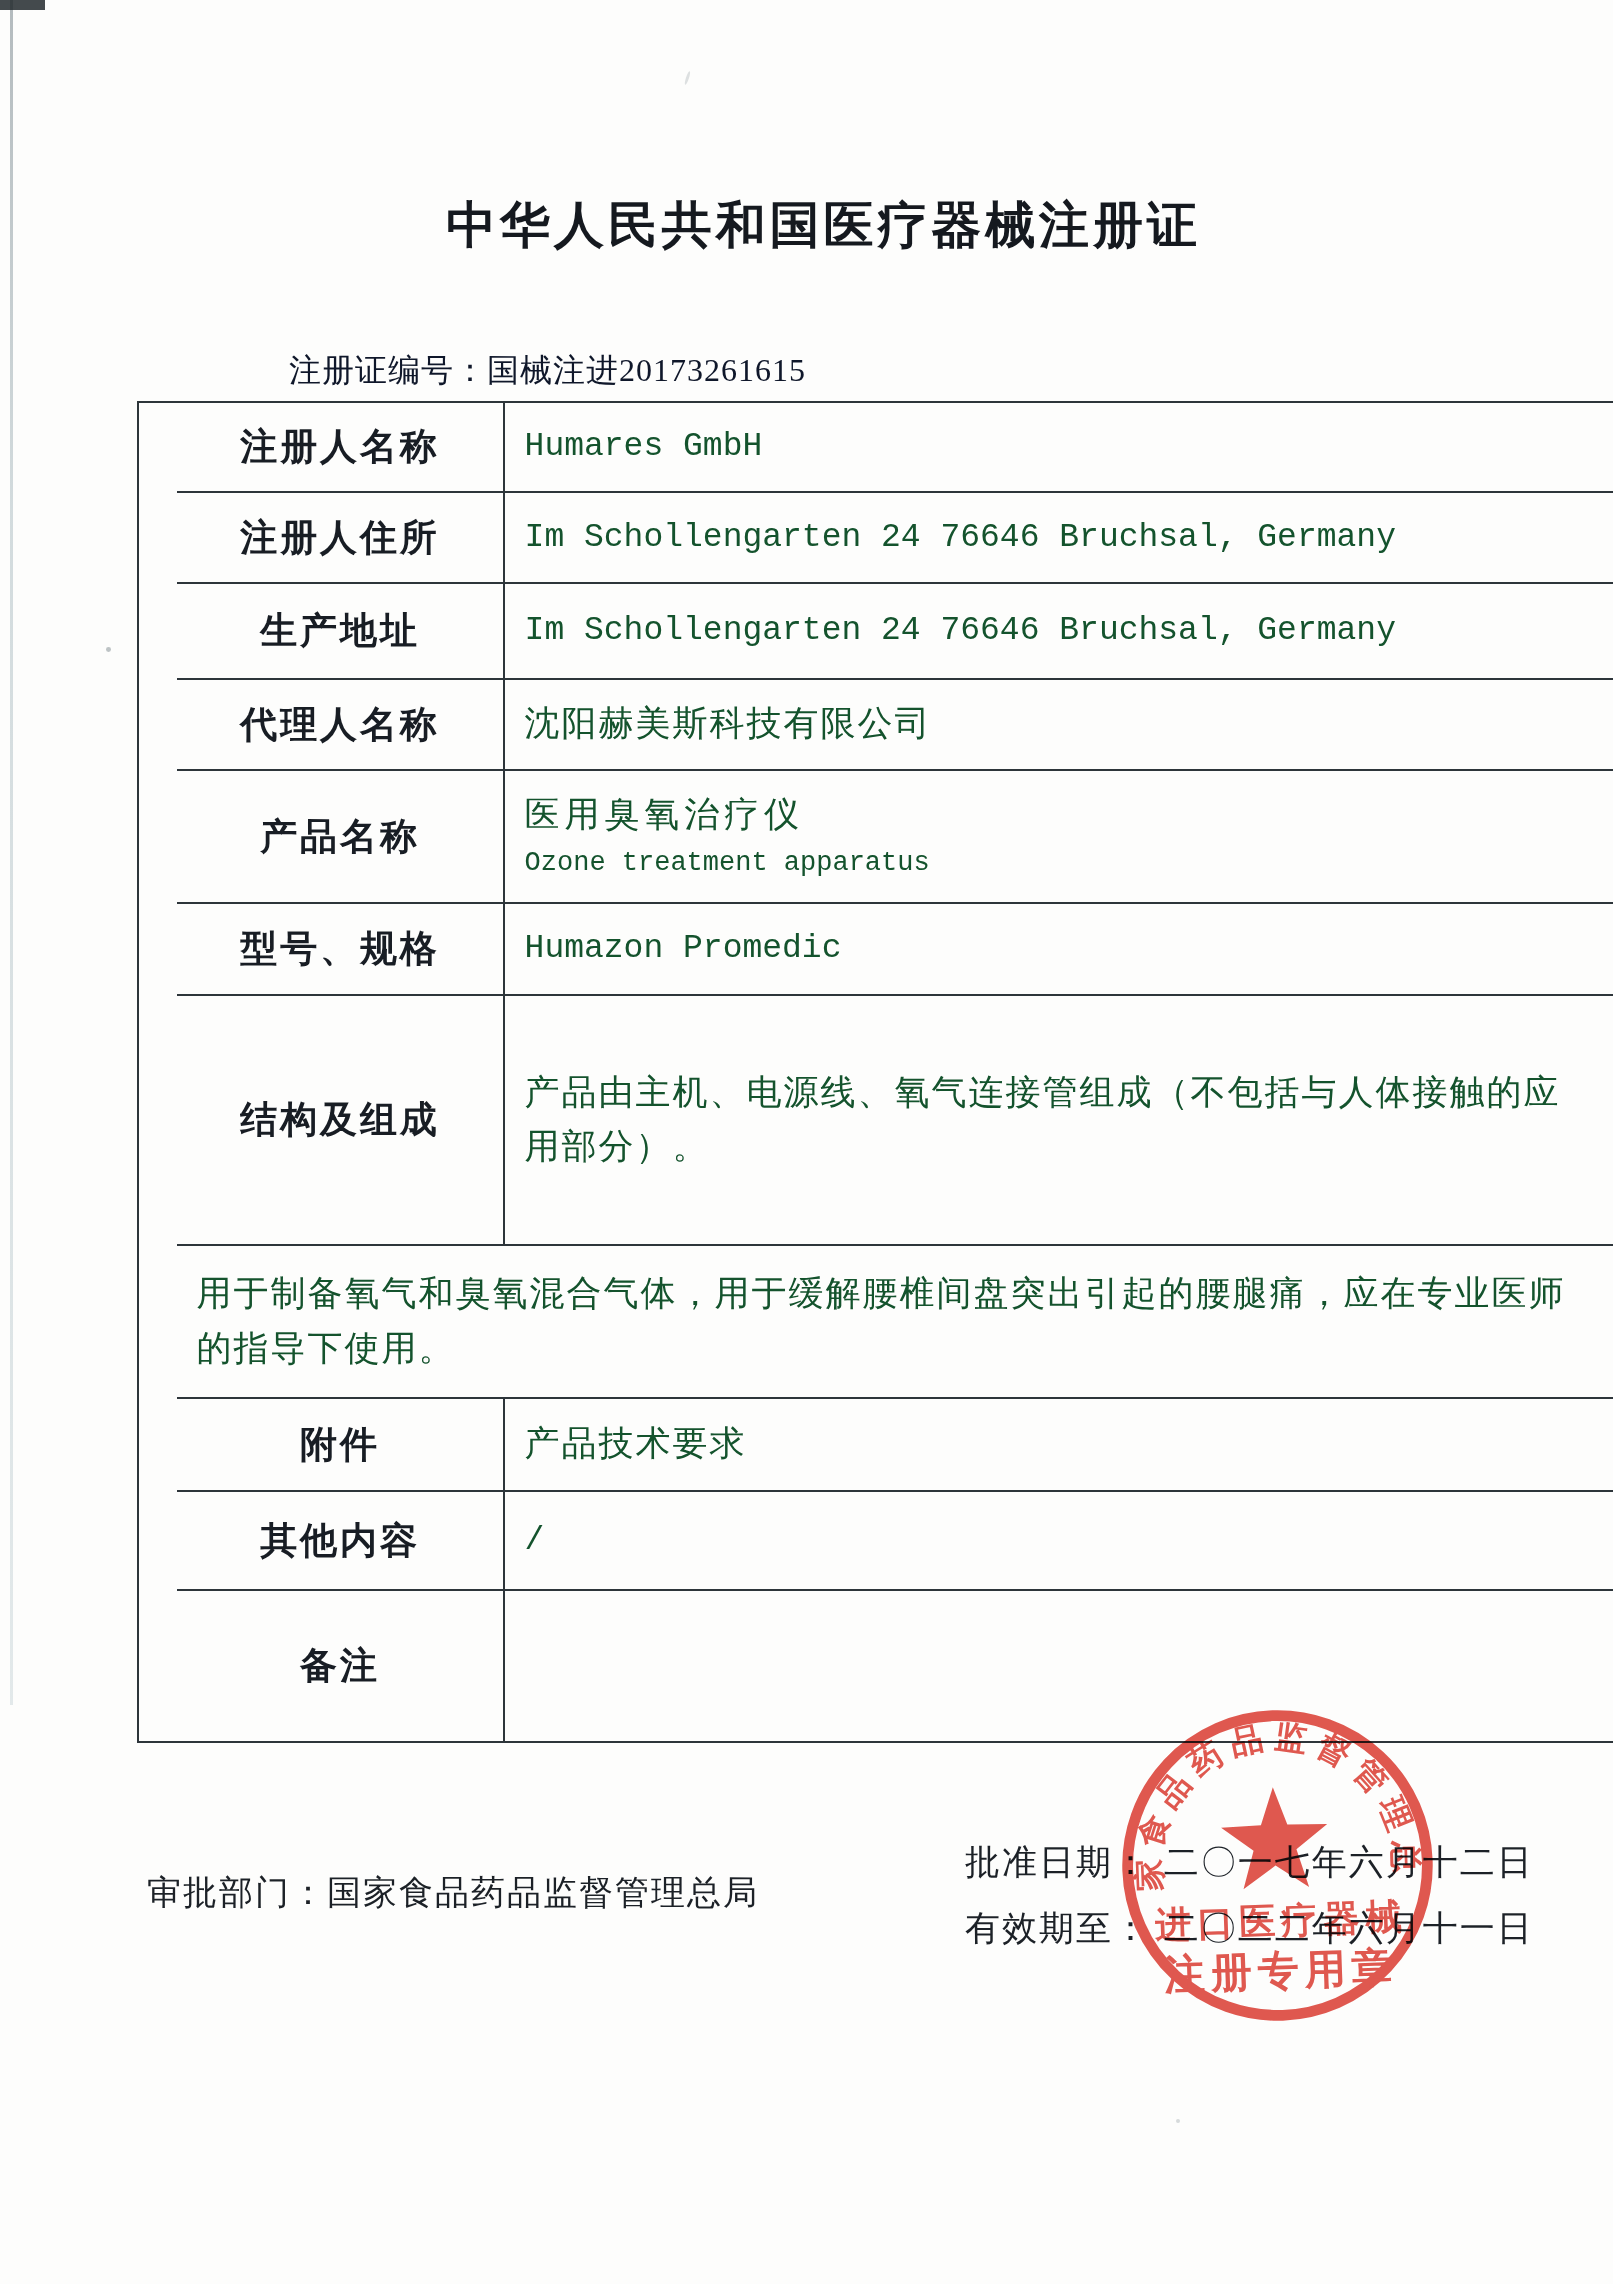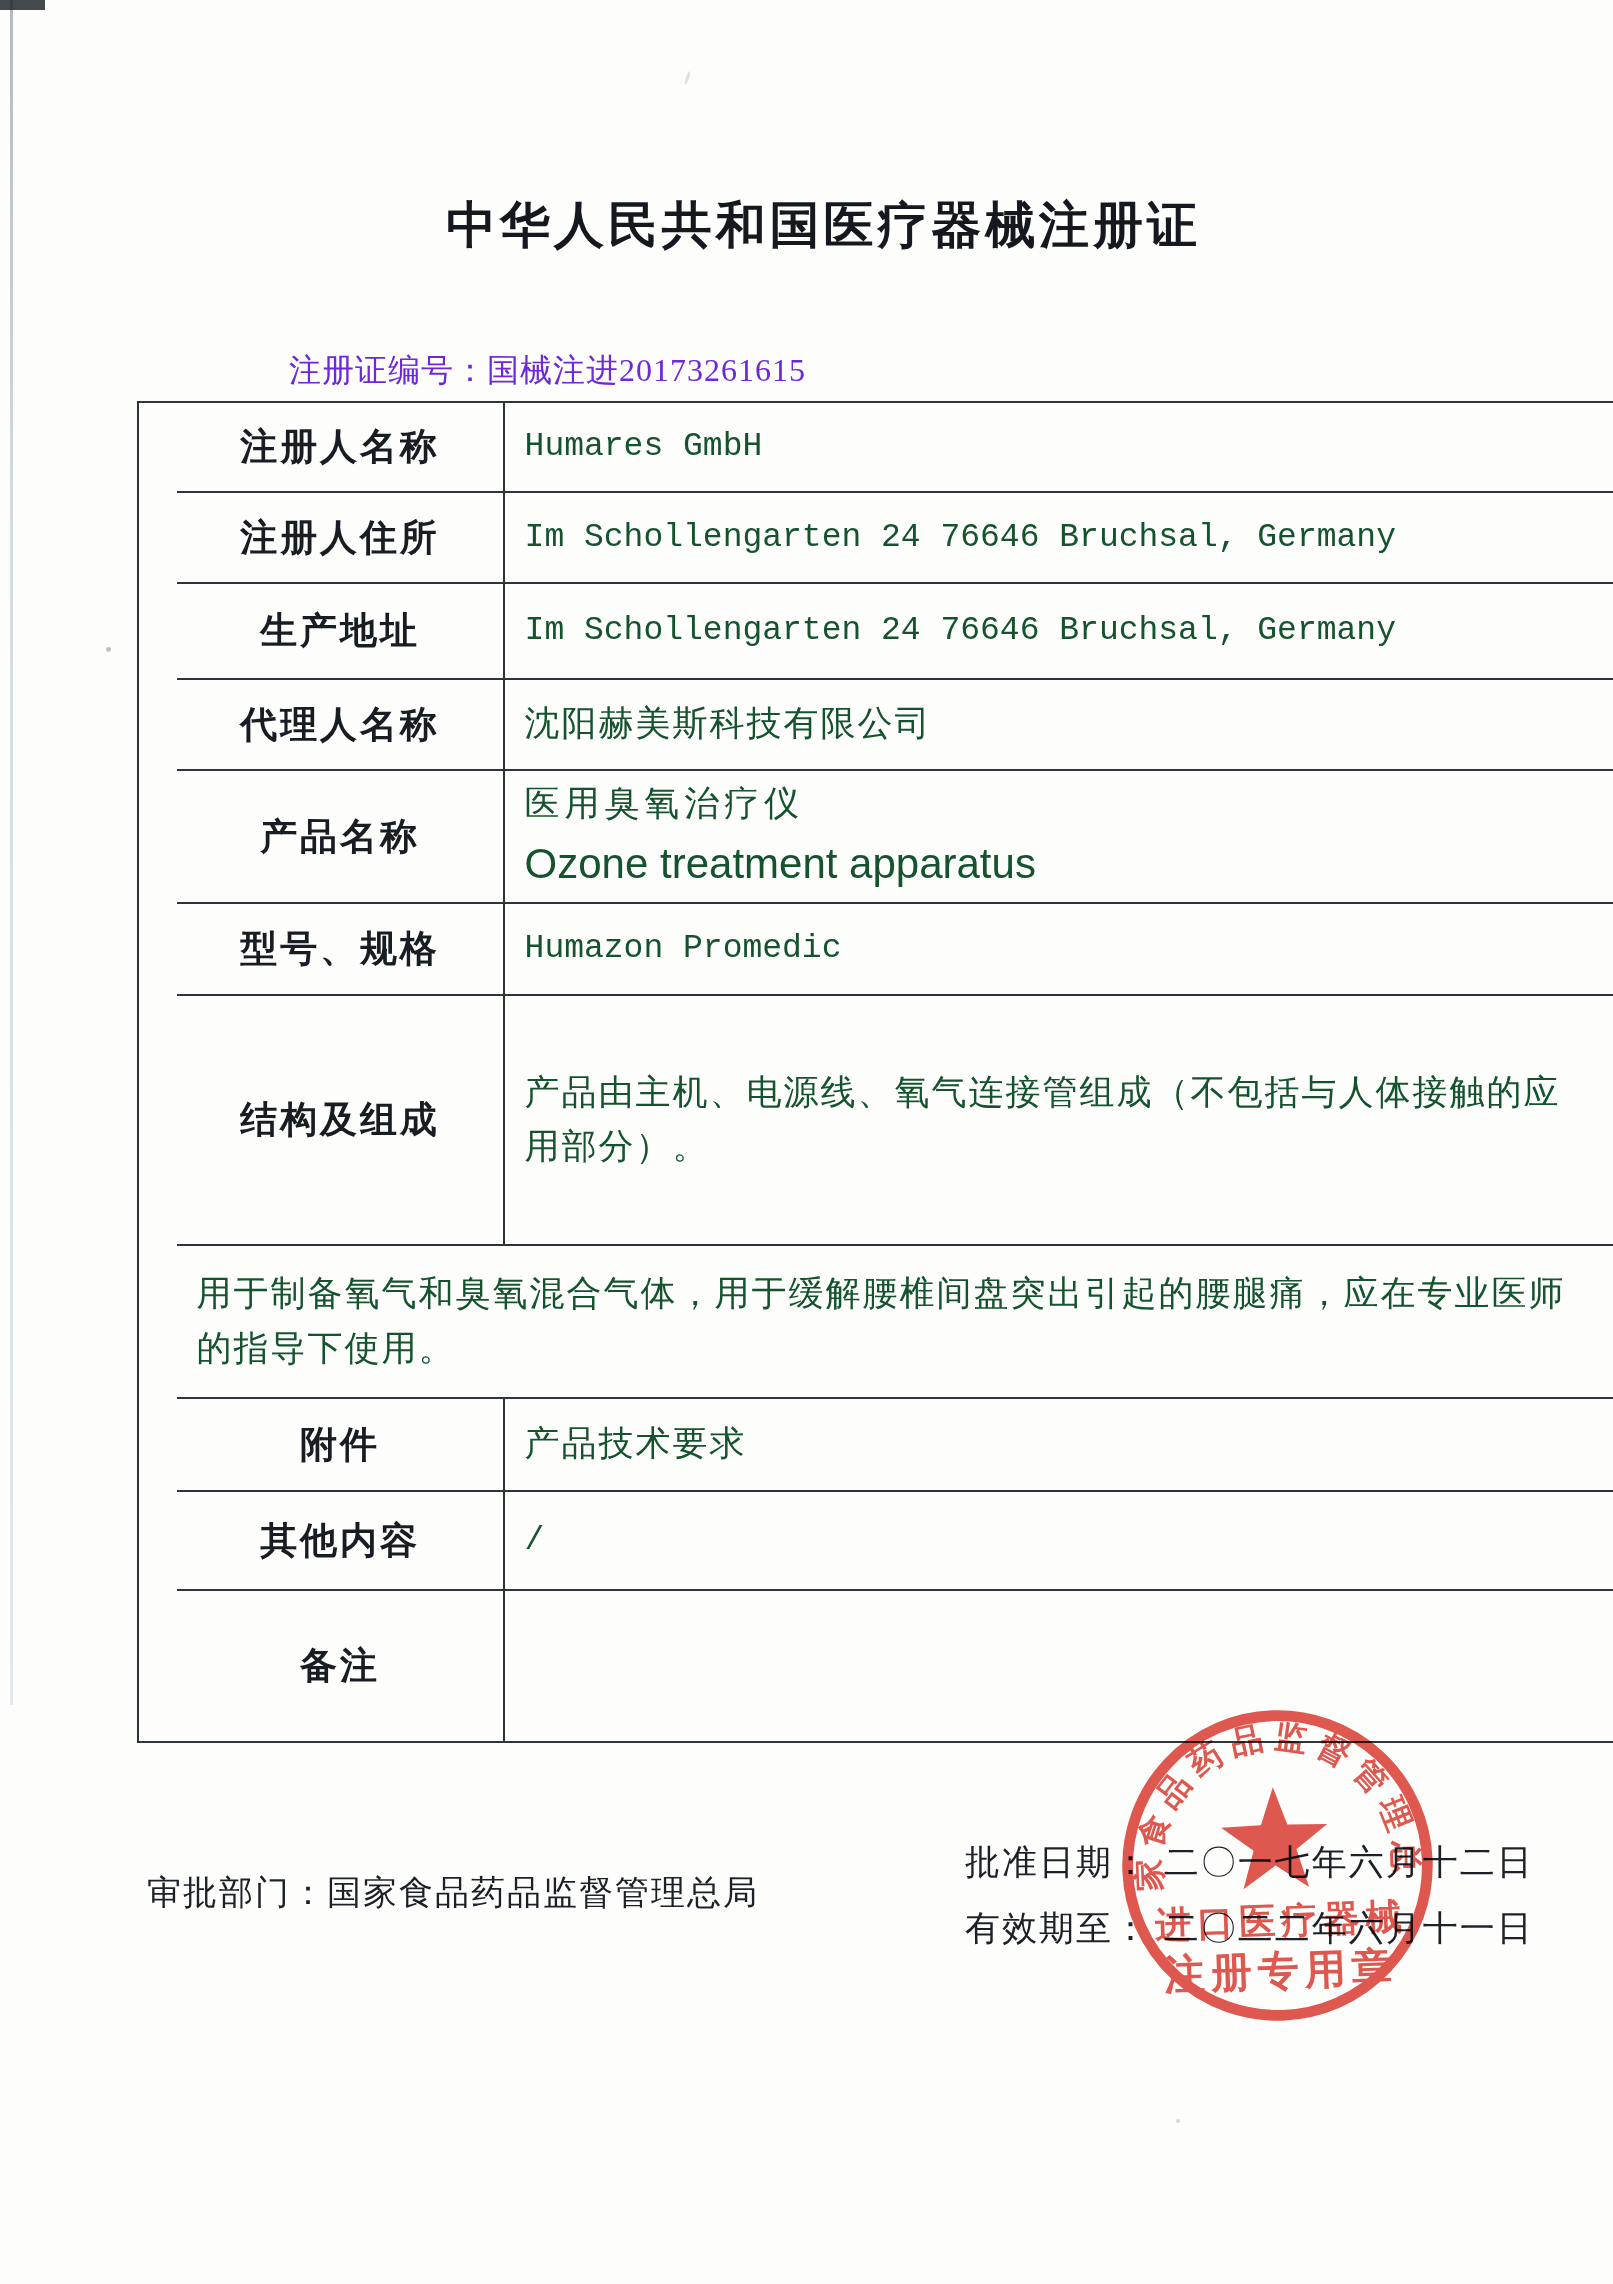--- a/index.html
+++ b/index.html
@@ -23,21 +23,21 @@
   .speck.s3{left:1176px;top:2119px;width:3.9px;height:3.9px;opacity:.3;}
 
   .title{
     position:absolute;left:0;top:192px;width:1647px;
     text-align:center;
     font-family:"Liberation Sans","DejaVu Sans",sans-serif;
     font-weight:700;font-size:50px;letter-spacing:3.9px;color:#15191f;
   }
   .regno{
     position:absolute;left:289px;top:349px;
-    font-size:32px;letter-spacing:1px;color:#6d28d9;
+    font-size:32px;letter-spacing:1px;color:#0f172a;
   }
   .regno .num{font-family:"Liberation Serif","DejaVu Serif",serif;}
 
   
   .cert-table{
     position:absolute;left:137px;top:401px;width:1494px;
     border:2.9px solid #2d353a;
     box-sizing:border-box;
     display:flex;flex-direction:column;
     background:transparent;
@@ -61,22 +61,22 @@
     font-size:35px;line-height:1.55;color:#14532d;
     letter-spacing:2px;
     white-space:pre-line;
   }
   .cell-value.latin{
     font-family:"Liberation Mono","DejaVu Sans Mono",monospace;
     font-size:33px;letter-spacing:0;
   }
   .cell-value .zh-line{letter-spacing:4.9px;}
   .cell-value .en-line{
-    font-family:Liberation Sans, sans-serif;
-    font-size:42px;letter-spacing:0;
+    font-family:Liberation Mono, monospace;
+    font-size:27px;letter-spacing:0;
   }
 
   
   .approval{position:absolute;left:147px;top:1870px;font-size:34px;letter-spacing:2px;color:#1c2127;}
   .date-line{position:absolute;left:965px;font-size:35px;letter-spacing:2px;color:#1c2127;}
   .date-approve{top:1839px;}
   .date-valid{top:1905px;}
   .date-line .gap{display:inline-block;width:13.7px;}
 
   

